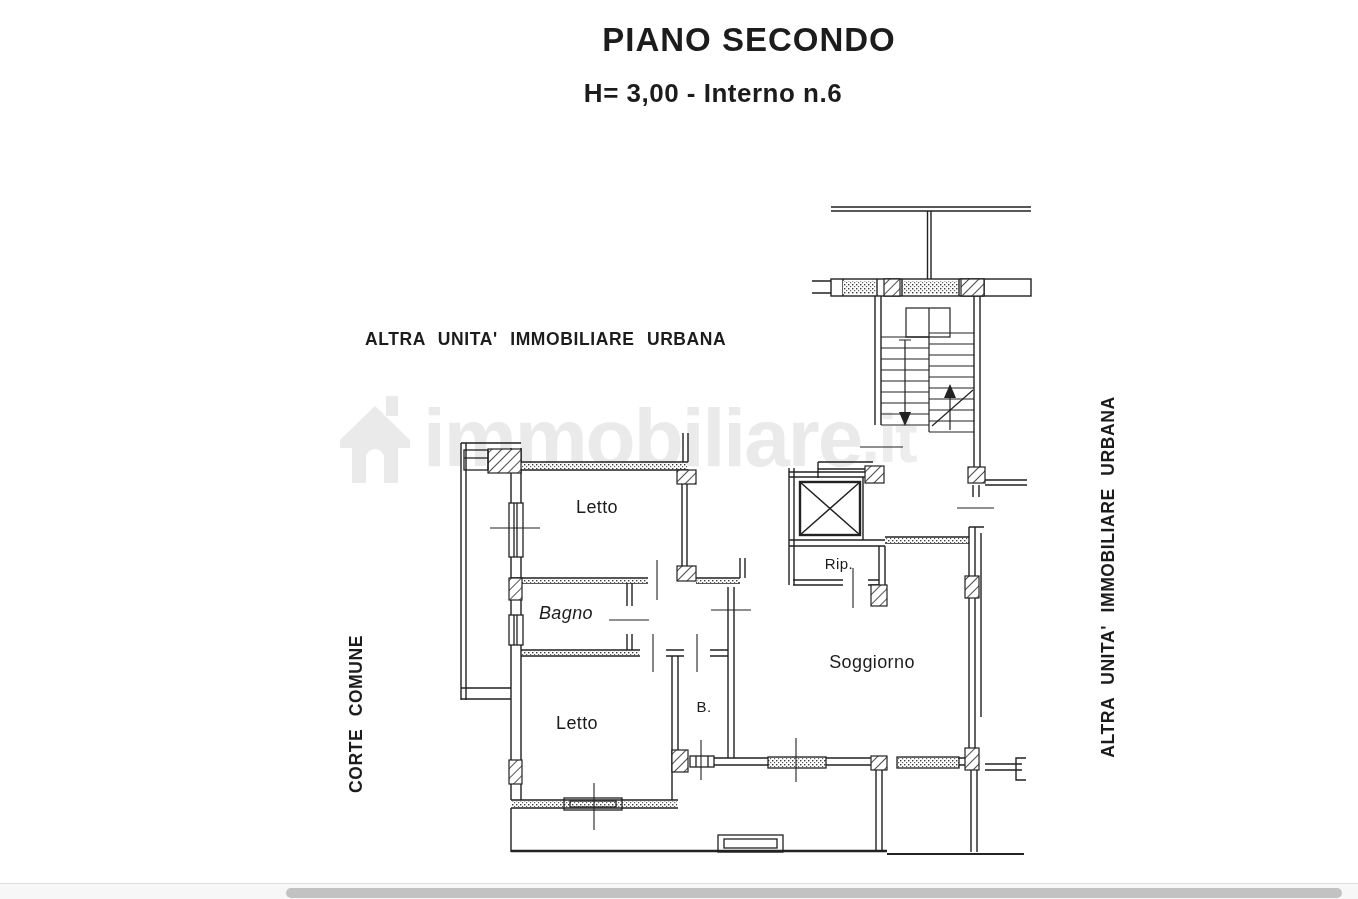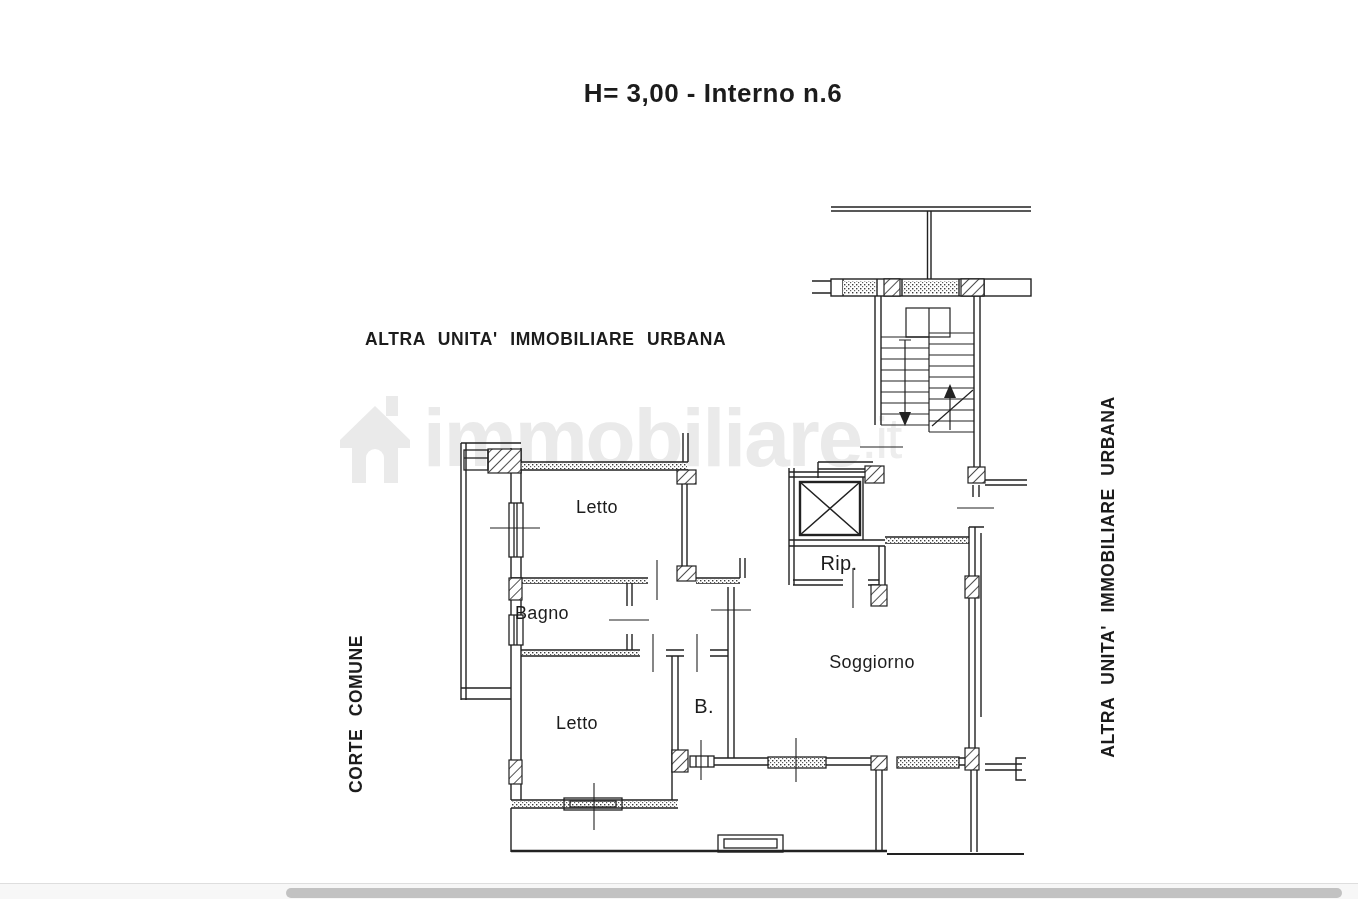--- a/index.html
+++ b/index.html
@@ -18,26 +18,26 @@
   .subtitle{position:absolute;left:713px;top:78px;transform:translateX(-50%);
     font-size:26px;font-weight:bold;letter-spacing:0.5px;white-space:nowrap;}
 
   .annot{font-size:17.5px;font-weight:bold;letter-spacing:0.6px;word-spacing:7px;white-space:nowrap;}
   .annot-topleft{position:absolute;left:365px;top:329px;}
   .annot-right{position:absolute;left:1108px;top:577px;transform:translate(-50%,-50%) rotate(-90deg);}
   .annot-left{position:absolute;left:356px;top:714px;transform:translate(-50%,-50%) rotate(-90deg);}
 
   .room-label{position:absolute;transform:translate(-50%,-50%);font-size:18px;
     letter-spacing:0.4px;white-space:nowrap;text-align:center;}
-  .room-label.small{font-size:20px;}
+  .room-label.small{font-size:15px;}
 
   .watermark{position:absolute;left:328px;top:388px;display:flex;align-items:center;
     color:var(--c-watermark);z-index:0;user-select:none;}
   .watermark .wm-text{font-size:82px;font-weight:bold;letter-spacing:-2px;line-height:1;text-align:right;}
-  .watermark .wm-tld{font-size:58px;font-weight:normal;letter-spacing:-2px;line-height:1;opacity:.85;}
+  .watermark .wm-tld{font-size:68px;font-weight:bold;letter-spacing:-2px;line-height:1;opacity:.85;}
 
   svg.plan{position:absolute;left:0;top:0;z-index:1;}
   .labels{position:absolute;left:0;top:0;width:100%;height:100%;z-index:2;pointer-events:none;}
 
   .scroll-track{position:absolute;left:0;top:883px;width:1358px;height:16px;
     background:var(--c-track);border-top:1px solid #dedede;z-index:3;}
   .scroll-thumb{position:absolute;left:286px;top:4px;width:1056px;height:10px;
     background:var(--c-thumb);border-radius:5px;}
 </style>
 </head>
@@ -183,28 +183,29 @@
       <path d="M653 634 V672"></path>
       <path d="M697 634 V672"></path>
       <path d="M701 740 V780"></path>
       <path d="M796 738 V782"></path>
       <path d="M594 783 V830"></path>
       <path d="M853 568 V608"></path>
     </g>
   </svg>
 
   <div class="labels">
+    <div class="title">PIANO SECONDO</div>
     <div class="subtitle">H= 3,00 - Interno n.6</div>
 
     <div class="annot annot-topleft">ALTRA UNITA' IMMOBILIARE URBANA</div>
     <div class="annot annot-right">ALTRA UNITA' IMMOBILIARE URBANA</div>
     <div class="annot annot-left">CORTE COMUNE</div>
 
     <div class="room-label" style="left:597px;top:507px;">Letto</div>
-    <div class="room-label" style="left:542px;top:613px;">Bagno</div>
+    <div class="room-label" style="left:566px;top:613px;font-style:italic;">Bagno</div>
     <div class="room-label" style="left:577px;top:723px;">Letto</div>
     <div class="room-label small" style="left:704px;top:706px;">B.</div>
     <div class="room-label" style="left:872px;top:662px;">Soggiorno</div>
     <div class="room-label small" style="left:839px;top:563px;">Rip.</div>
   </div>
 
   <div class="scroll-track">
     <div class="scroll-thumb"></div>
   </div>
 

